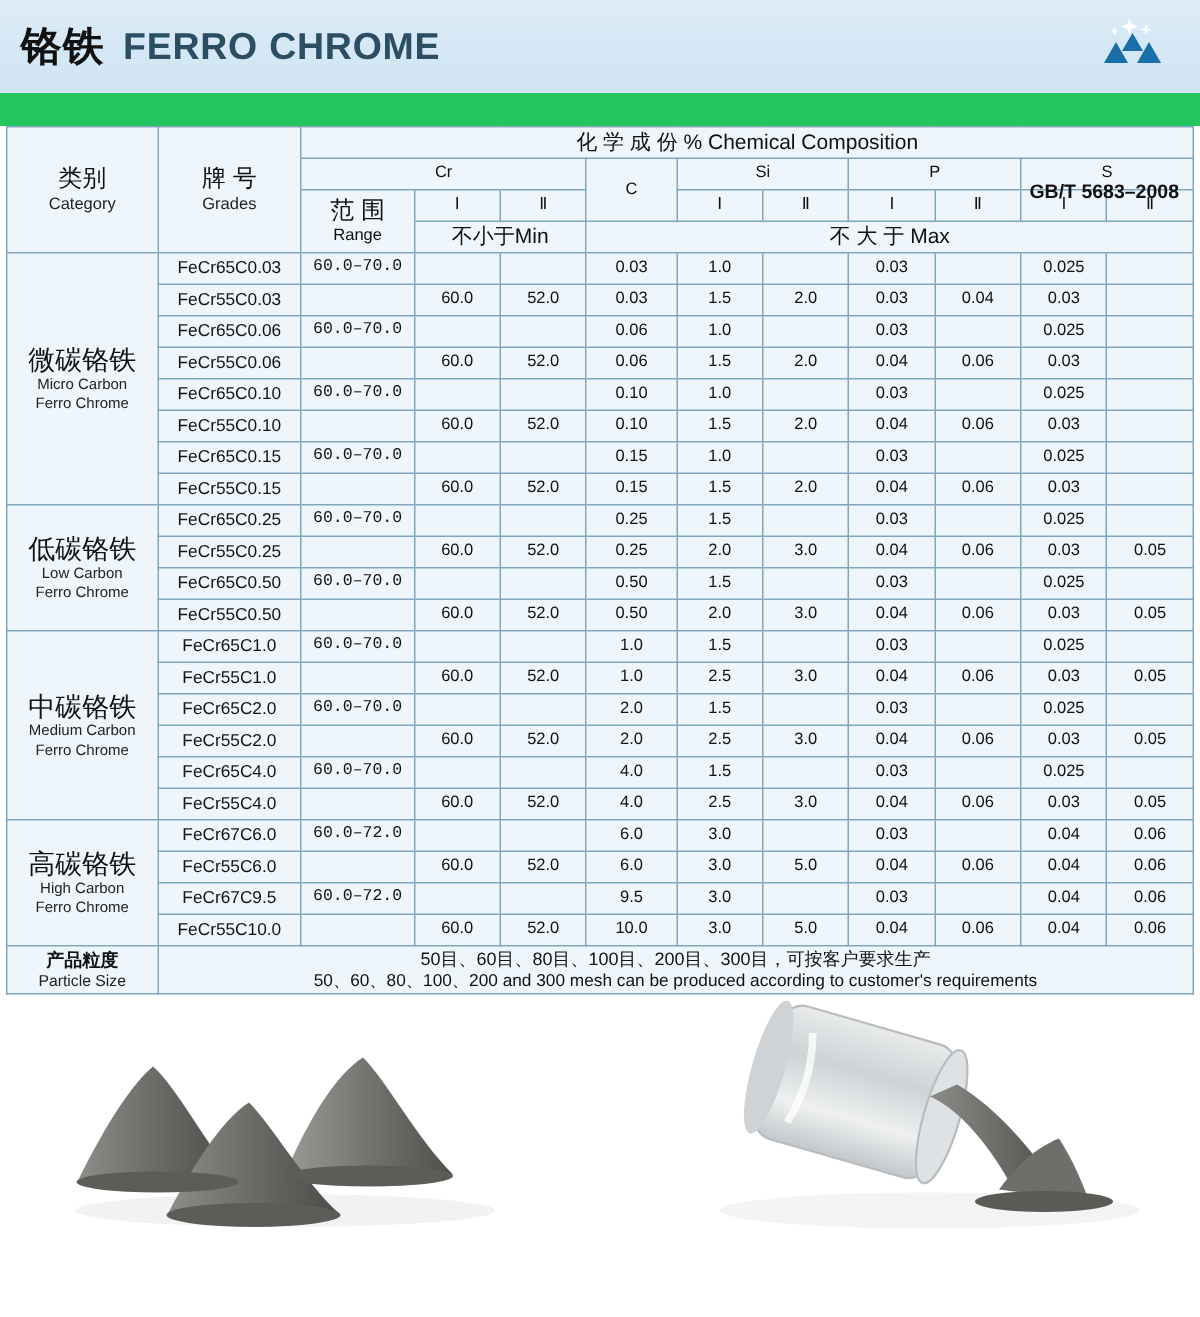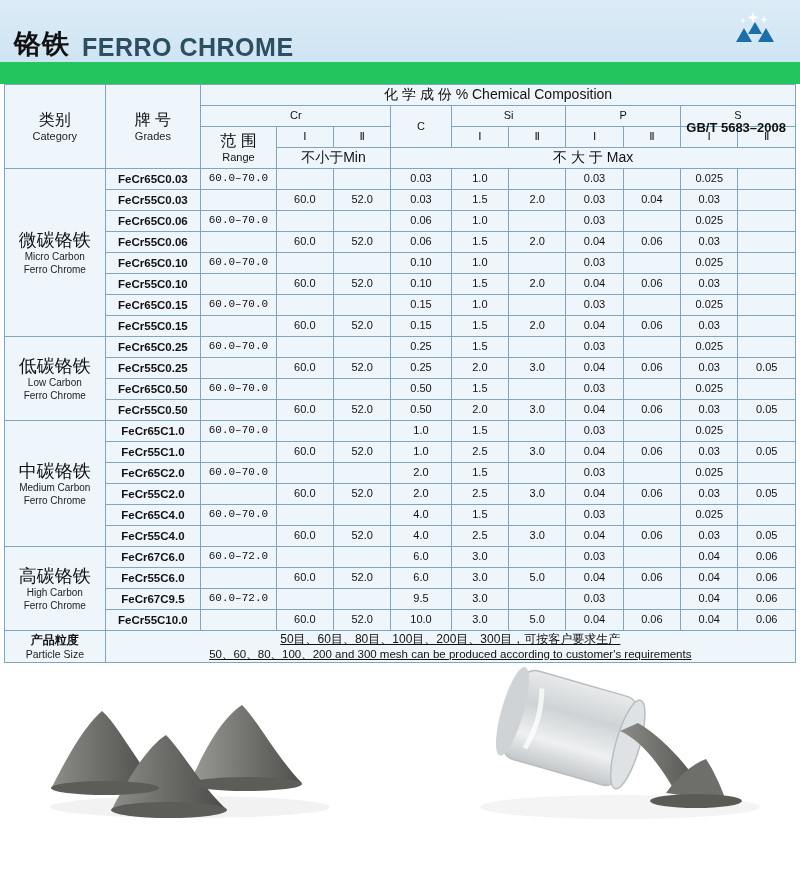--- a/index.html
+++ b/index.html
@@ -10,21 +10,21 @@
     color:#111;
     overflow:hidden;
   }
   .page{position:relative;width:800px;height:878px;}
 
   
   .header{
     height:62px;
     background:#d8e9f5;
     background:linear-gradient(180deg,#dcecf7 0%,#cfe4f3 100%);
-    display:flex;align-items:flex-end;
+    display:flex;align-items:center;
     padding:0 14px;
     box-sizing:border-box;
     position:relative;
   }
   .title-cn{
     font-size:27px;font-weight:bold;color:#111;
     letter-spacing:1px;
     margin-right:12px;
   }
   .title-en{
@@ -65,34 +65,33 @@
     background:#dfeefa;
     font-weight:normal;
   }
   .catcell{
     background:#e9f3fb;
     font-size:11px;
     line-height:1.35;
   }
   .catcell .cn{font-size:18px;display:block;}
   .catcell .en{font-size:10px;display:block;color:#222;}
-  .gradecell{text-align:left;padding-left:7px;font-size:11.5px;font-weight:bold;}
+  .gradecell{text-align:left;padding-left:7px;font-size:11.5px;}
   .rangecell{text-align:left;padding-left:6px;font-family:Liberation Mono, monospace;}
   .hdr .big{font-size:14px;}
   .hdr .cn{font-size:16px;display:block;}
   .hdr .en{font-size:11px;display:block;}
   .roman{font-size:11px;}
   .minmax{font-size:14px;}
 
   .ptitle .cn{font-size:12px;display:block;font-weight:bold;}
   .ptitle .en{font-size:10.5px;display:block;}
   .pbody{
     text-align:center;font-size:12px;line-height:1.6;
     padding:3px 6px;
-    text-decoration:underline;
   }
   .pbody .l1{display:block;}
   .pbody .l2{display:block;font-size:11.5px;}
 
   
   .photos{
     position:relative;
     width:800px;height:150px;
     margin-top:12px;
   }

